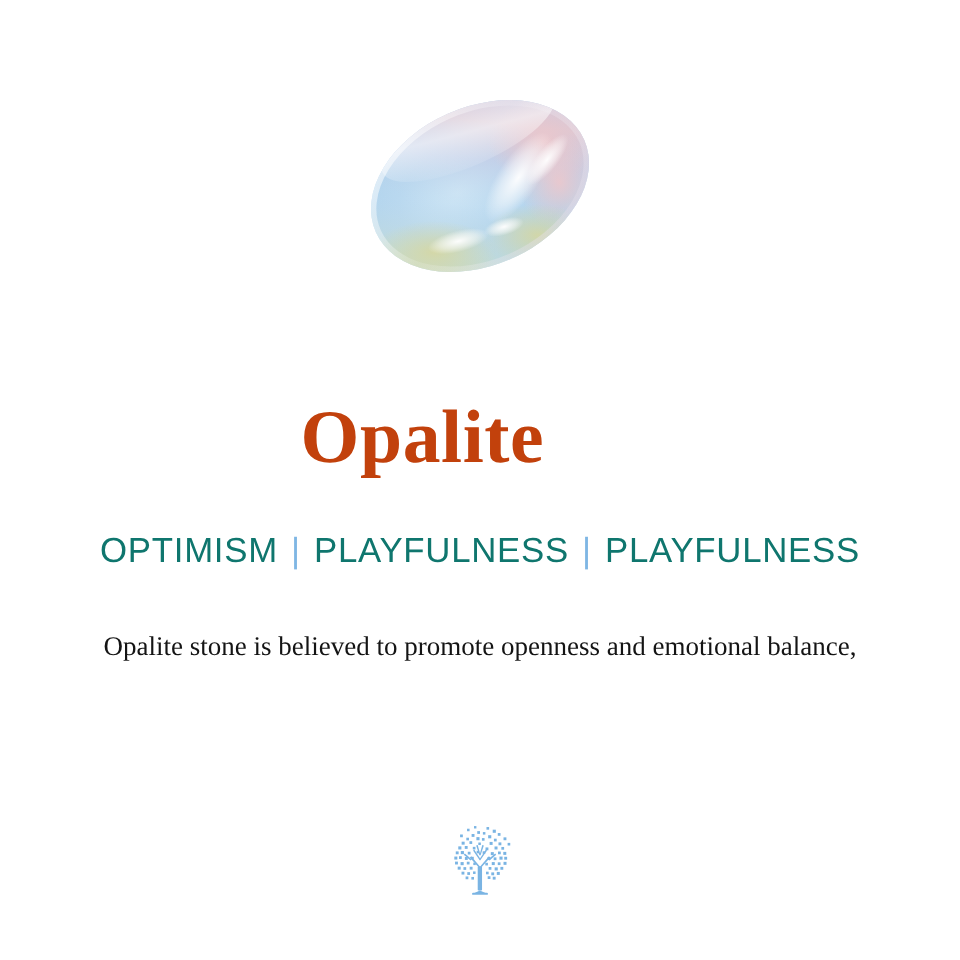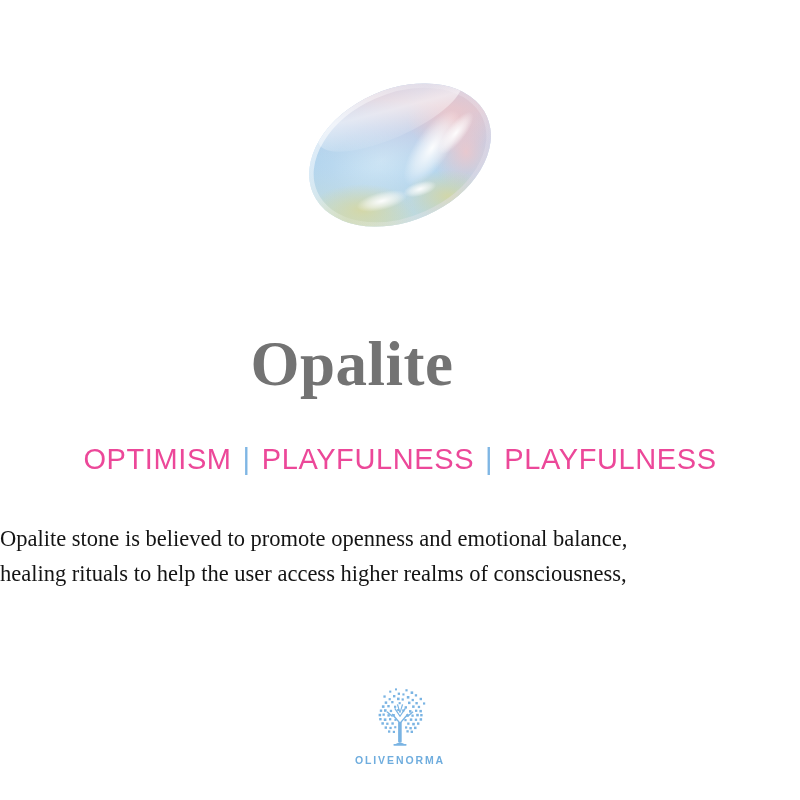--- a/index.html
+++ b/index.html
@@ -40,56 +40,56 @@
     position: absolute;
     left: 0;
     top: 333px;
     width: 704px;
     text-align: center;
     font-family: "Liberation Serif", "DejaVu Serif", serif;
     font-size: 63px;
     font-weight: 700;
     line-height: 1;
     letter-spacing: 0.5px;
-    color: #737373;
+    color: #c2410c;
     white-space: nowrap;
   }
 
   
   .keywords {
     position: absolute;
     left: 0;
     top: 444px;
     width: 800px;
     text-align: center;
     font-family: "Liberation Sans", sans-serif;
     font-size: 29px;
     font-weight: 400;
     line-height: 1.1;
     letter-spacing: 0.6px;
     color: #69a7dc;
     white-space: nowrap;
   }
   .keywords .kw {
-    color: #ec4899;
+    color: #0f766e;
     text-align: center;
   }
   .keywords .sep {
     color: #7fb6e4;
     padding: 0 11px;
     font-weight: 300;
   }
 
   
   .body-copy {
     position: absolute;
     left: 0;
     top: 521px;
     width: 800px;
-    text-align: left;
+    text-align: center;
     font-family: "Liberation Serif", "DejaVu Serif", serif;
     font-size: 22.5px;
     line-height: 35px;
     color: #141414;
   }
   .body-copy .ln {
     display: block;
     white-space: nowrap;
   }
 
@@ -191,21 +191,20 @@
   </div>
 
   <div class="title">Opalite</div>
 
   <div class="keywords">
     <span class="kw">OPTIMISM</span><span class="sep">|</span><span class="kw">PLAYFULNESS</span><span class="sep">|</span><span class="kw">PLAYFULNESS</span>
   </div>
 
   <div class="body-copy">
     <span class="ln">Opalite stone is believed to promote openness and emotional balance,</span>
-    <span class="ln">healing rituals to help the user access higher realms of consciousness,</span>
   </div>
 
   <div class="logo">
     <svg class="logo-mark" width="66" height="66" viewBox="0 0 66 66">
       <g fill="#7ab4e3">
 
         <rect x="31.1" y="36" width="3.6" height="20" rx="0.6"></rect>
         <path d="M32.9 56 L27.5 58.6 L38.5 58.6 Z"></path>
         <rect x="26.4" y="58" width="13.2" height="1.7" rx="0.8"></rect>
 
@@ -281,16 +280,15 @@
         <rect x="28.0" y="2.4" width="2.0" height="2.0"></rect>
         <rect x="38.4" y="3.2" width="2.2" height="2.2"></rect>
         <rect x="43.6" y="5.4" width="2.6" height="2.6"></rect>
         <rect x="47.8" y="8.2" width="2.3" height="2.3"></rect>
         <rect x="52.6" y="11.8" width="2.4" height="2.4"></rect>
         <rect x="56.0" y="16.4" width="2.2" height="2.2"></rect>
         <rect x="22.2" y="4.6" width="2.1" height="2.1"></rect>
         <rect x="16.4" y="9.4" width="2.3" height="2.3"></rect>
       </g>
     </svg>
-    <span class="logo-text">OLIVENORMA</span>
   </div>
 
 </div>
 
 </body></html>

